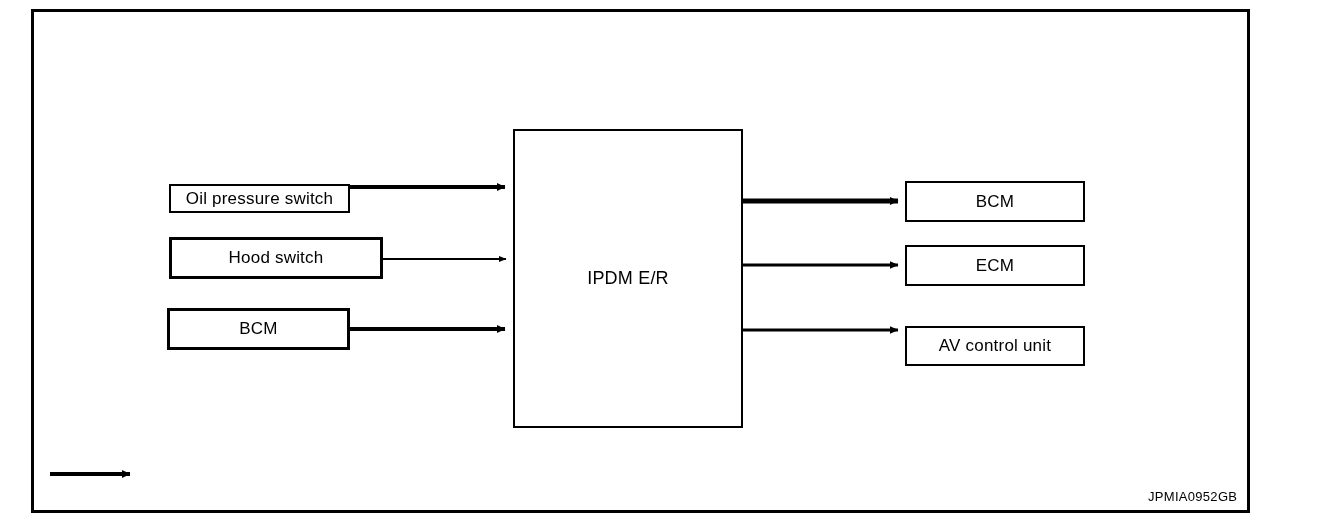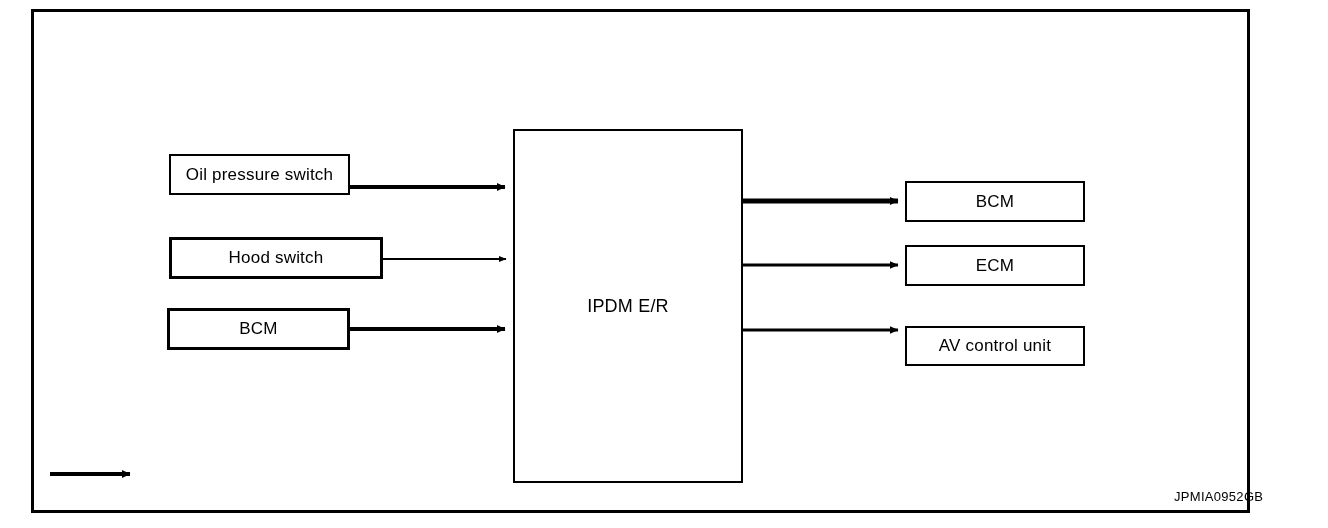--- a/index.html
+++ b/index.html
@@ -40,25 +40,25 @@
     justify-content: center;
     font-size: 17px;
     letter-spacing: 0.2px;
     white-space: nowrap;
   }
   .node.thick { border-width: 3px; }
   .node.big {
     font-size: 18px;
   }
   
-  #node-oil-pressure-switch { left: 169px; top: 154px; width: 181px; height: 41px; }
+  #node-oil-pressure-switch { left: 169px; top: 184px; width: 181px; height: 29px; }
   #node-hood-switch         { left: 169px; top: 237px; width: 214px; height: 42px; }
   #node-bcm-left            { left: 167px; top: 308px; width: 183px; height: 42px; }
   
-  #node-ipdm-er             { left: 513px; top: 129px; width: 230px; height: 354px; }
+  #node-ipdm-er             { left: 513px; top: 129px; width: 230px; height: 299px; }
   
   #node-bcm-right           { left: 905px; top: 181px; width: 180px; height: 41px; }
   #node-ecm                 { left: 905px; top: 245px; width: 180px; height: 41px; }
   #node-av-control-unit     { left: 905px; top: 326px; width: 180px; height: 40px; }
 
   
   #arrows {
     position: absolute;
     left: 0;
     top: 0;
@@ -83,21 +83,20 @@
     line-height: 28px;
   }
   
   .figure-id {
     position: absolute;
     left: 1148px;
     top: 489px;
     font-size: 13px;
     letter-spacing: 0.3px;
     white-space: nowrap;
-    margin-left: 26px;
   }
 </style>
 </head>
 <body>
 
 <div id="canvas">
 
   <div class="frame"></div>
 
   <svg id="arrows" viewBox="0 0 1328 528" width="1328" height="528" xmlns="http://www.w3.org/2000/svg">

